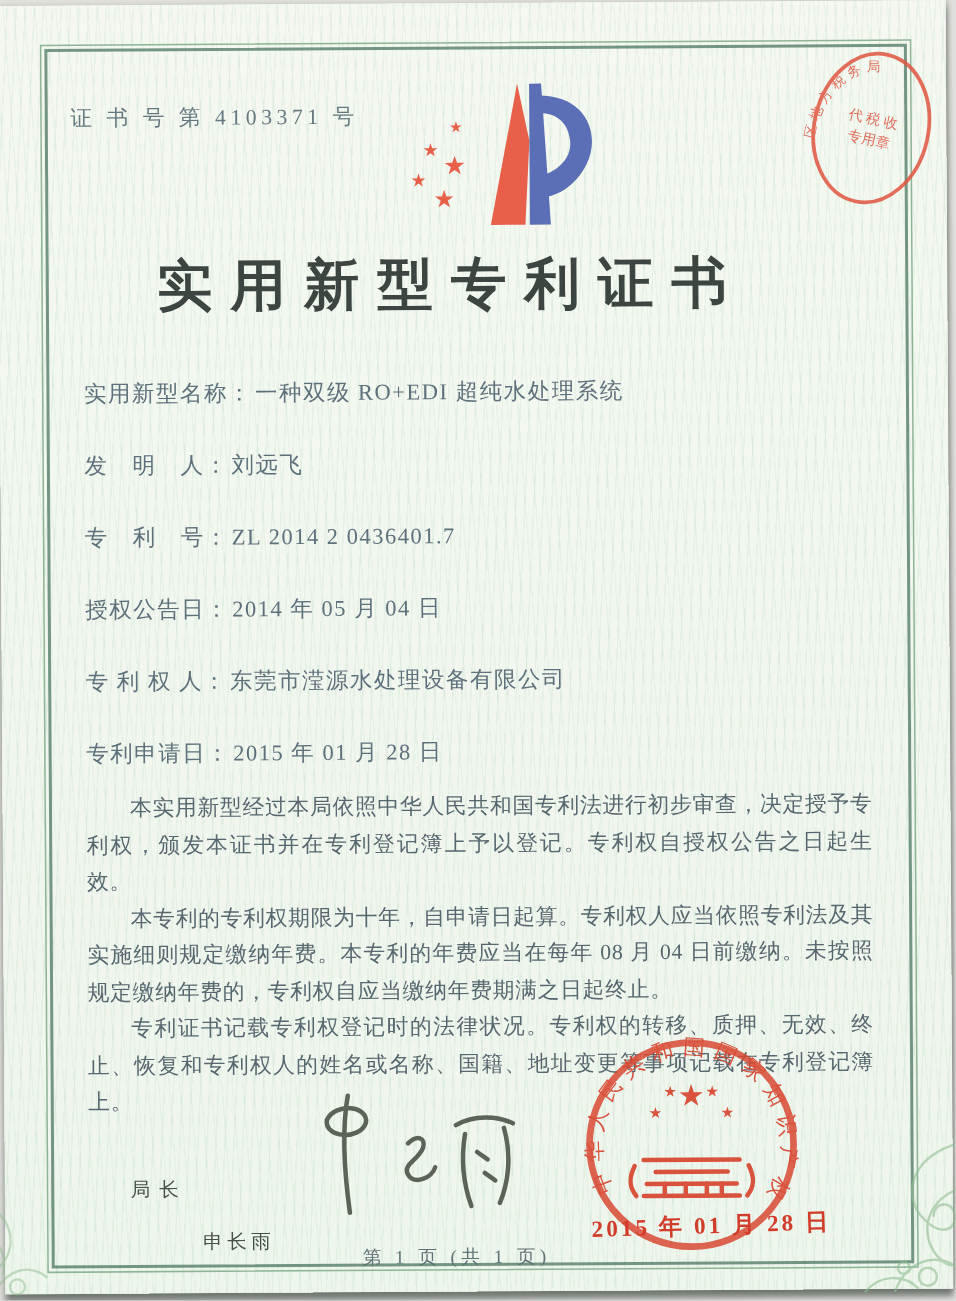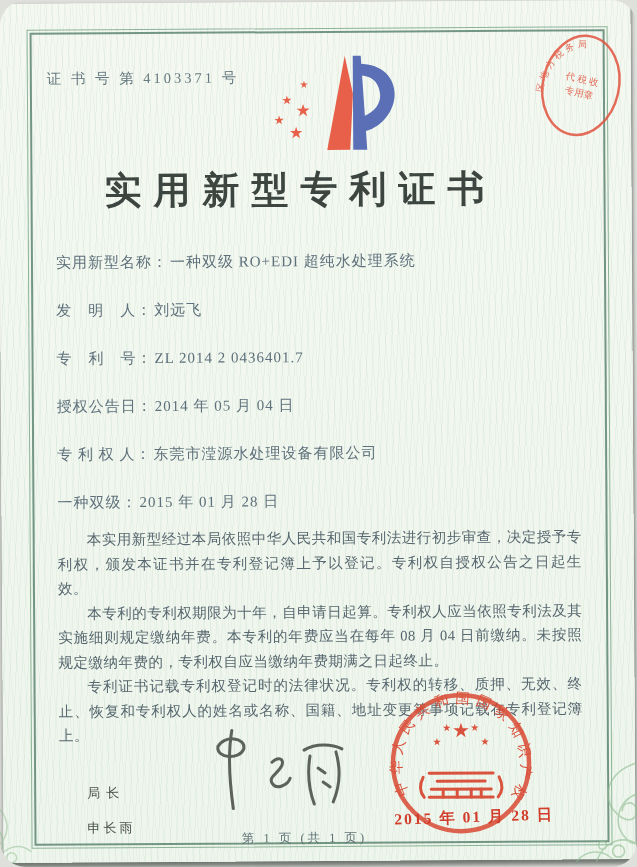--- a/index.html
+++ b/index.html
@@ -1,17 +1,17 @@
 <!DOCTYPE html>
 <html><head>
 <meta charset="utf-8">
 <style>
   html,body{margin:0;padding:0;background:#dfdfdb;}
   .stage{position:relative;width:637px;height:867px;overflow:hidden;
-         font-family:"Liberation Serif","DejaVu Serif",serif;border-radius:26px;}
+         font-family:"Liberation Serif","DejaVu Serif",serif;}
   
   .sheet{position:absolute;left:1px;top:2px;right:4px;bottom:6px;
          transform:rotate(-0.35deg);
          background:
            repeating-linear-gradient(93deg, rgba(130,185,145,.10) 0 1px, rgba(0,0,0,0) 1px 6px),
            repeating-linear-gradient(86deg, rgba(130,185,145,.08) 0 1px, rgba(0,0,0,0) 1px 7px),
            linear-gradient(#f4f8f1,#eef5ec);
          box-shadow:0 5px 4px rgba(30,40,32,.55), 2px 0 3px rgba(0,0,0,.15);}
   .frame{position:absolute;top:26px;left:28px;right:23px;bottom:14px;
          border:1px solid #8db497;}
@@ -22,21 +22,21 @@
   .title{position:absolute;left:0;right:30px;top:163px;text-align:center;
          font-size:37px;font-weight:600;color:#3c4540;letter-spacing:12px;}
   .fields{position:absolute;left:56px;top:250px;width:530px;}
   .field{height:48px;font-size:15px;color:#5e707b;letter-spacing:1px;}
   .flabel{white-space:pre;font-family:Liberation Serif, serif;}
   .fvalue{margin-left:2px;}
   .paras{position:absolute;left:56px;right:52px;top:524px;font-size:14.5px;
          line-height:24.5px;color:#57676f;text-align:justify;}
   .paras p{margin:0;text-indent:2em;letter-spacing:.5px;}
   .signer{position:absolute;left:84px;top:781px;color:#46504a;font-size:13px;letter-spacing:6px;}
-  .signer .name{margin-top:17px;letter-spacing:3px;}
+  .signer .name{margin-top:17px;letter-spacing:3px;margin-left:48px;}
   .signature{position:absolute;left:195px;top:722px;width:160px;height:90px;}
   .seal{position:absolute;left:376px;top:680px;width:164px;height:164px;opacity:.92;}
   .seal-date{position:absolute;left:391px;top:806px;font-size:15.5px;font-weight:bold;
              color:#d23c2a;letter-spacing:2px;transform:rotate(-1.5deg);}
   .footer{position:absolute;left:0;right:30px;top:828px;text-align:center;
           font-size:12.5px;color:#5f7276;letter-spacing:3px;}
   .oval-stamp{position:absolute;left:527px;top:22px;width:110px;height:126px;
               transform:rotate(13deg);opacity:.85;}
   .ornament-br{position:absolute;right:-6px;bottom:-4px;width:95px;height:110px;opacity:.6;}
   .ornament-bl{position:absolute;left:-18px;bottom:-6px;width:80px;height:95px;opacity:.5;}
@@ -62,21 +62,21 @@
     </svg>
 
     <div class="title">实用新型专利证书</div>
 
     <div class="fields">
       <div class="field"><span class="flabel">实用新型名称</span><span>：</span><span class="fvalue">一种双级 RO+EDI 超纯水处理系统</span></div>
       <div class="field"><span class="flabel">发　明　人</span><span>：</span><span class="fvalue">刘远飞</span></div>
       <div class="field"><span class="flabel">专　利　号</span><span>：</span><span class="fvalue">ZL 2014 2 0436401.7</span></div>
       <div class="field"><span class="flabel">授权公告日</span><span>：</span><span class="fvalue">2014 年 05 月 04 日</span></div>
       <div class="field"><span class="flabel">专 利 权 人</span><span>：</span><span class="fvalue">东莞市滢源水处理设备有限公司</span></div>
-      <div class="field"><span class="flabel">一种双级</span><span>：</span><span class="fvalue">2015 年 01 月 28 日</span></div>
+      <div class="field"><span class="flabel">专利申请日</span><span>：</span><span class="fvalue">2015 年 01 月 28 日</span></div>
     </div>
 
     <div class="paras">
       <p>本实用新型经过本局依照中华人民共和国专利法进行初步审查，决定授予专利权，颁发本证书并在专利登记簿上予以登记。专利权自授权公告之日起生效。</p>
       <p>本专利的专利权期限为十年，自申请日起算。专利权人应当依照专利法及其实施细则规定缴纳年费。本专利的年费应当在每年 08 月 04 日前缴纳。未按照规定缴纳年费的，专利权自应当缴纳年费期满之日起终止。</p>
       <p>专利证书记载专利权登记时的法律状况。专利权的转移、质押、无效、终止、恢复和专利权人的姓名或名称、国籍、地址变更等事项记载在专利登记簿上。</p>
     </div>
 
     <div class="signer">
       <div>局长</div>

